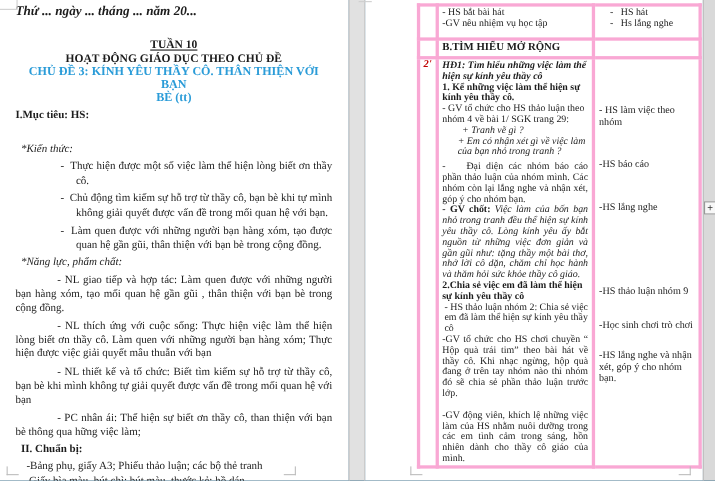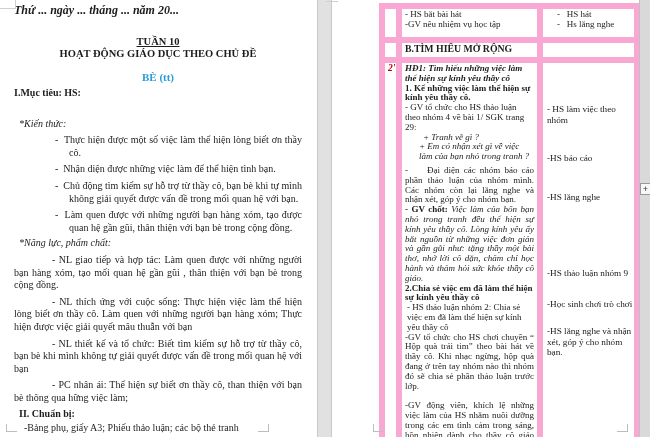--- a/index.html
+++ b/index.html
@@ -24,21 +24,21 @@
   .blue{color:#2b9cd8;font-size:11px;line-height:12px;}
   .mt2{margin-top:18px;font-family:Liberation Serif, serif;} .mt3{margin-top:3px;} .mt4{margin-top:4px;}
   .li{padding-left:55px;text-indent:-14px;text-align:justify;margin-top:4px;}
   .para{text-indent:38px;text-align:justify;margin-top:4px;}
   .prep0{padding-left:10px;margin-top:2px;}
   .prep1{padding-left:4px;margin-top:2px;}
   .lbl{padding-left:5px;}
   
   .rtable{position:absolute;left:47px;top:3px;border-collapse:collapse;table-layout:fixed;
           width:259px;font-size:9px;line-height:9.8px;}
-  .rtable td{border:6px solid #f9a8d4;vertical-align:top;padding:1px 3px;overflow:hidden;}
+  .rtable td{border:3px solid #f9a8d4;vertical-align:top;padding:1px 3px;overflow:hidden;}
   .rtable .r1 td{height:26px;}
   .rtable .r2 td{height:12px;}
   .rtable .r3 td{height:332px;}
   .secb{font-weight:bold;font-size:9.8px;}
   .red{color:#c00000;font-weight:bold;font-style:italic;font-size:9.5px;}
   .bi{font-weight:bold;font-style:italic;}
   .q{padding-left:18px;font-style:italic;}
   .q2{padding-left:14px;font-style:italic;}
   .repdash{display:inline-block;width:22px;}
   .rep{text-align:justify;margin-top:4px;}
@@ -60,30 +60,29 @@
 </head>
 <body>
 
 <div id="canvas">
 
   <div class="page lp">
     <div class="date">Thứ ... ngày ... tháng ... năm 20...</div>
     <div class="c b u t11 mt2">TUẦN 10</div>
     <div class="c b" style="font-size:10.5px;line-height:11.5px;">HOẠT ĐỘNG GIÁO DỤC THEO CHỦ ĐỀ</div>
     <div class="c b blue">
-      <br>
+      <span>CHỦ ĐỀ 3: KÍNH YÊU THẦY CÔ. THÂN THIỆN VỚI BẠN</span><br>
       <span>BÈ (tt)</span>
     </div>
     <div class="mt4">
       <span class="b">I.Mục tiêu:</span>
       <span class="b">HS:</span>
     </div>
     <div class="i mt2 lbl">*Kiến thức:</div>
     <div class="li">-&nbsp;&nbsp;Thực hiện được một số việc làm thể hiện lòng biết ơn thầy cô.</div>
-    <div class="li">-&nbsp;&nbsp;Nhận diện được những việc làm để thể hiện tình bạn.</div>
     <div class="li">-&nbsp;&nbsp;Chủ động tìm kiếm sự hỗ trợ từ thầy cô, bạn bè khi tự mình không giải quyết được vấn đề trong mối quan hệ với bạn.</div>
     <div class="li">-&nbsp;&nbsp;Làm quen được với những người bạn hàng xóm, tạo được quan hệ gần gũi, thân thiện với bạn bè trong cộng đồng.</div>
     <div class="i mt3 lbl">*Năng lực, phẩm chất:</div>
     <div class="para">- NL giao tiếp và hợp tác: Làm quen được với những người bạn hàng xóm, tạo mối quan hệ gần gũi , thân thiện với bạn bè trong cộng đồng.</div>
     <div class="para">- NL thích ứng với cuộc sống: Thực hiện việc làm thể hiện lòng biết ơn thầy cô. Làm quen với những người bạn hàng xóm; Thực hiện được việc giải quyết mâu thuẫn với bạn</div>
     <div class="para">- NL thiết kế và tổ chức: Biết tìm kiếm sự hỗ trợ từ thầy cô, bạn bè khi mình không tự giải quyết được vấn đề trong mối quan hệ với bạn</div>
     <div class="para">- PC nhân ái: Thể hiện sự biết ơn thầy cô, than thiện với bạn bè thông qua  hững việc làm;</div>
     <div class="b mt3 lbl">II. Chuẩn bị:</div>
     <div class="prep0">-Bảng phụ, giấy A3; Phiếu thảo luận; các bộ thẻ tranh</div>
     <div class="prep1">-&nbsp;&nbsp;Giấy bìa màu, bút chì; bút màu, thước kẻ; hồ dán…</div>

